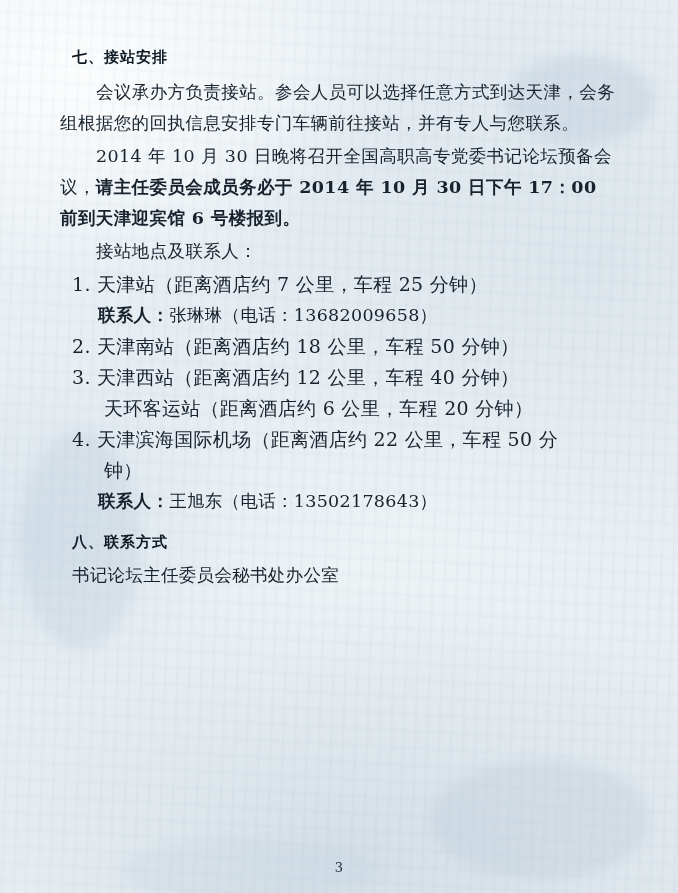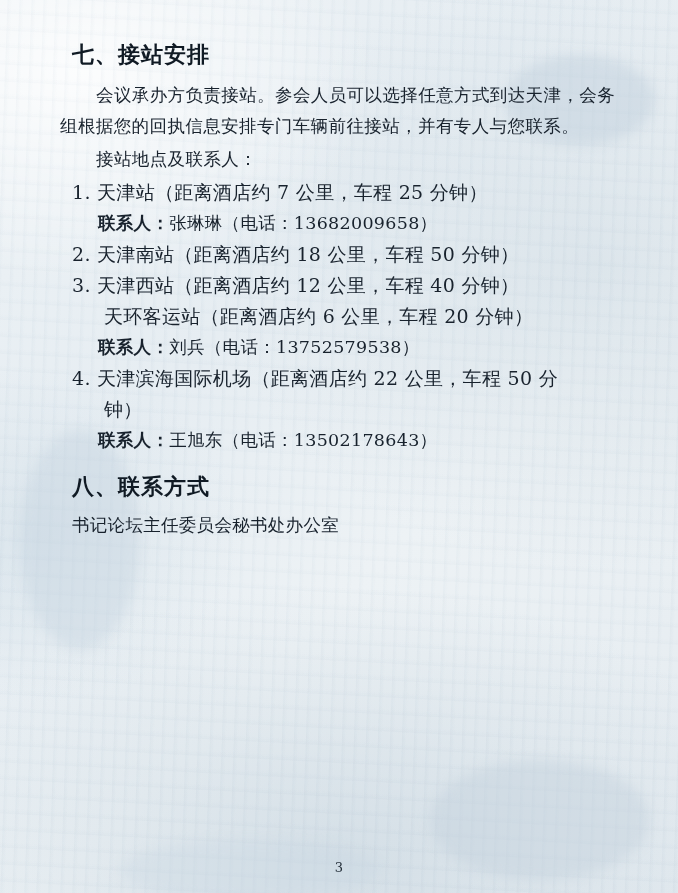--- a/index.html
+++ b/index.html
@@ -40,23 +40,23 @@
   }
   .content {
     position: relative;
     z-index: 2;
     padding: 40px 60px 0 60px;
     color: #16202b;
   }
   .heading {
     font-family: "DejaVu Sans", sans-serif;
     font-weight: bold;
-    font-size: 22px;
+    font-size: 15px;
     letter-spacing: 1px;
-    margin: 0 0 10px 0;
+    margin: 8px 0 10px 0;
     padding-left: 12px;
     color: #101a24;
   }
   .heading.second {
     margin-top: 16px;
     margin-bottom: 8px;
   }
   p.para {
     font-family: "DejaVu Serif", serif;
     font-size: 17.5px;
@@ -142,33 +142,33 @@
   <div class="smudge d"></div>
 
   <div class="content">
 
     <h2 class="heading">七、接站安排</h2>
 
 
     <p class="para">会议承办方负责接站。参会人员可以选择任意方式到达天津，会务组根据您的回执信息安排专门车辆前往接站，并有专人与您联系。</p>
 
 
+    <p class="para"><span>2014 年 10 月 30 日晚将召开全国高职高专党委书记论坛预备会议，</span><span class="bold-run">请主任委员会成员务必于 2014 年 10 月 30 日下午 17：00 前到天津迎宾馆 6 号楼报到。</span></p>
 
     <p class="para">接站地点及联系人：</p>
 
     <ul class="list">
 
       <li class="list-item">1. 天津站（距离酒店约 7 公里，车程 25 分钟）</li>
       <div class="contact-line"><span class="lbl">联系人：</span><span>张琳琳（电话：13682009658）</span></div>
 
       <li class="list-item">2. 天津南站（距离酒店约 18 公里，车程 50 分钟）</li>
 
       <li class="list-item">3. 天津西站（距离酒店约 12 公里，车程 40 分钟）</li>
       <div class="list-item cont">天环客运站（距离酒店约 6 公里，车程 20 分钟）</div>
-      <div class="contact-line"><span class="lbl">联系人：</span><span>刘兵（电话：13752579538）</span></div>
 
       <li class="list-item">4. 天津滨海国际机场（距离酒店约 22 公里，车程 50 分</li>
       <div class="list-item cont">钟）</div>
       <div class="contact-line"><span class="lbl">联系人：</span><span>王旭东（电话：13502178643）</span></div>
 
     </ul>
 
     <h2 class="heading second">八、联系方式</h2>
 
     <div class="tail-line">书记论坛主任委员会秘书处办公室</div>

